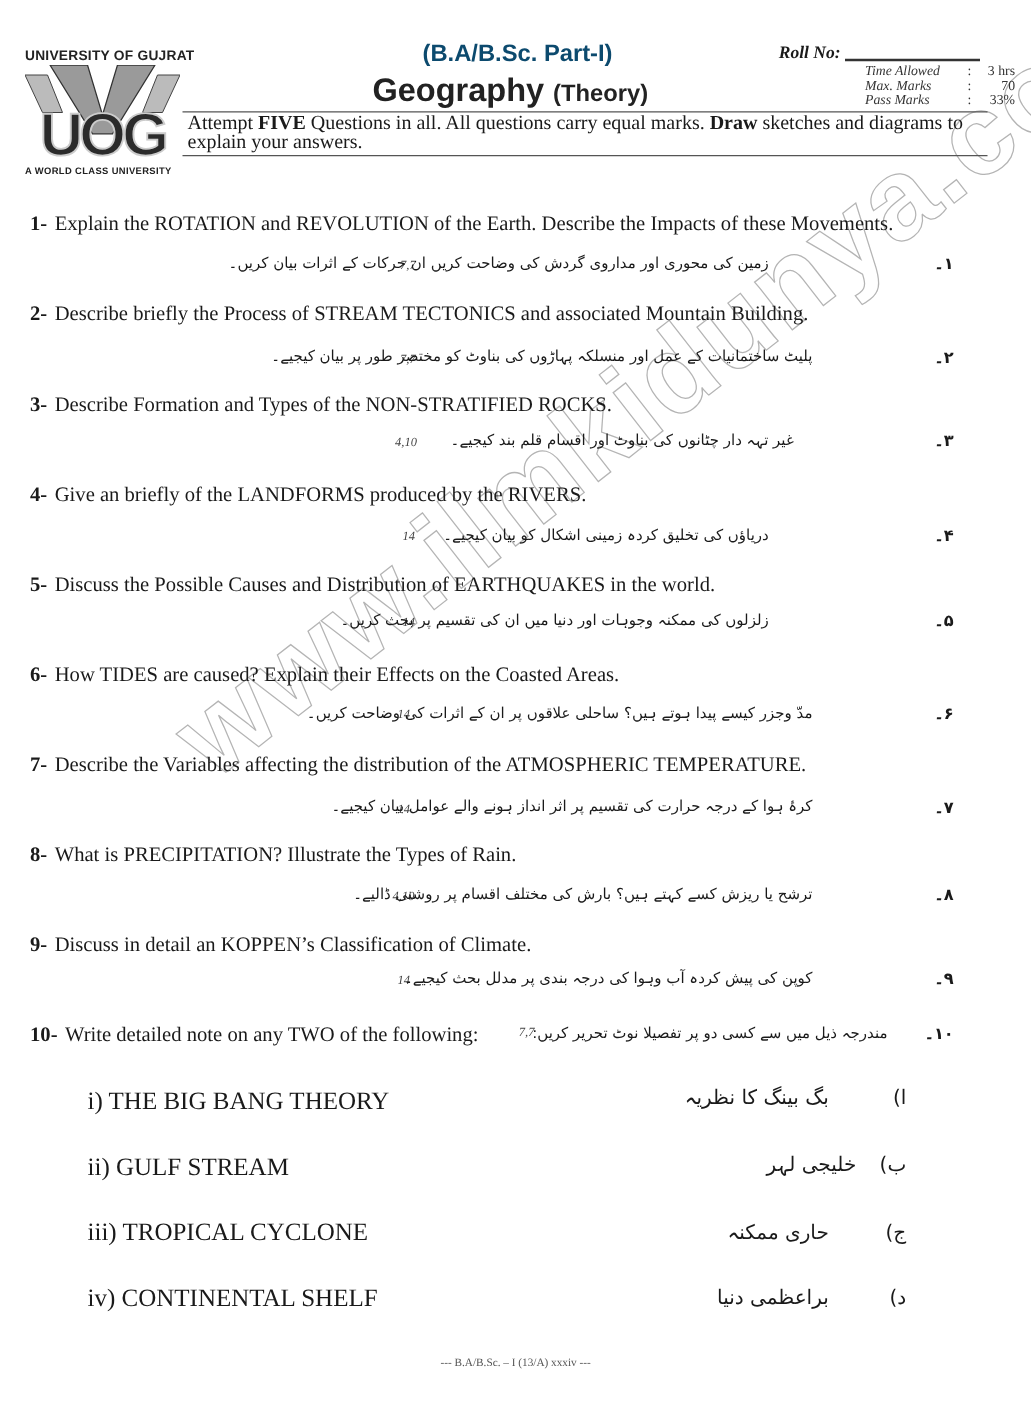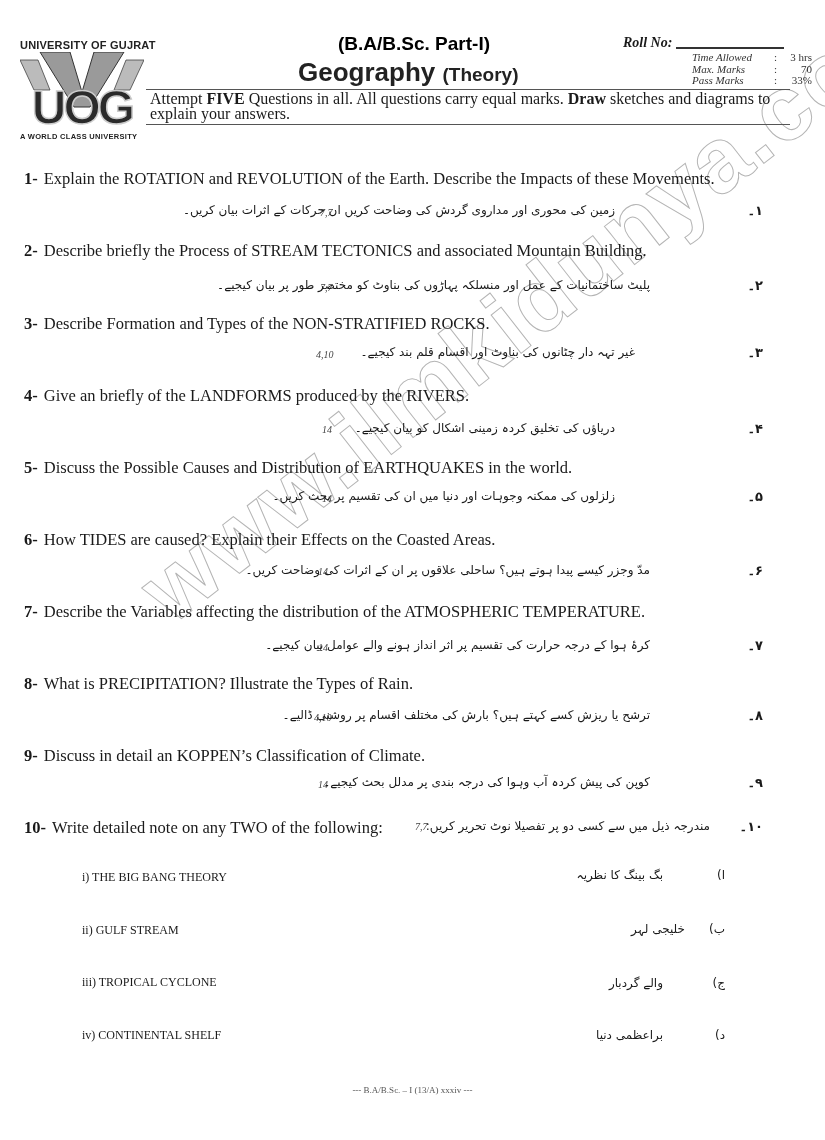--- a/index.html
+++ b/index.html
@@ -6,21 +6,21 @@
   body { width:825px; height:1140px; position:relative; overflow:hidden;
          font-family:"Liberation Serif", serif; color:#1a1a1a; }
   .abs { position:absolute; }
 
   
   .logo-top { left:20px; top:39px; font-family:"Liberation Sans", sans-serif; font-weight:bold; font-size:11px; letter-spacing:0.2px; color:#222; }
   .logo-bottom { left:20px; top:132px; font-family:"Liberation Sans", sans-serif; font-weight:bold; font-size:7.5px; letter-spacing:0.3px; color:#222; }
   .logo-mark { left:20px; top:52px; width:124px; height:74px; }
 
   
-  .subtitle { left:338px; top:33px; font-family:"Liberation Sans", sans-serif; font-weight:bold; font-size:19px; color:#000000; }
+  .subtitle { left:338px; top:33px; font-family:"Liberation Sans", sans-serif; font-weight:bold; font-size:19px; color:#0c4a6e; }
   .title { left:298px; top:57px; font-family:"Liberation Sans", sans-serif; font-weight:bold; font-size:26px; color:#222; }
   .title small { font-size:19px; }
 
   .roll { left:623px; top:35px; font-style:italic; font-weight:bold; font-size:14px; }
   .roll-line { left:676px; top:47px; width:108px; height:2px; background:#333; }
   .marks { left:692px; top:52px; font-size:11px; line-height:11.5px; color:#333; }
   .marks .row { display:flex; }
   .marks .k { width:82px;font-style:italic; }
   .marks .c { width:12px; }
   .marks .v { width:26px; text-align:right; }
@@ -28,22 +28,22 @@
   .hr1 { left:146px; top:89px; width:644px; height:1px; background:#555; }
   .hr2 { left:146px; top:124px; width:644px; height:1px; background:#555; }
   .instr { left:150px; top:92px; width:650px; font-size:16px; line-height:14.5px; }
 
   
   .q { left:24px; font-size:16.5px; white-space:nowrap; }
   .q b { font-weight:bold; margin-right:6px; }
   .urdu { direction:rtl; font-family:"DejaVu Sans", sans-serif; font-size:12px; white-space:nowrap;text-align:right; }
   .unum { direction:rtl; font-family:"DejaVu Sans", sans-serif; font-size:13px; font-weight:bold; }
   .mk { font-style:italic; font-size:10px; color:#444; }
-  .sub { left:82px; font-size:12px; }
-  .subu { direction:rtl; font-family:"DejaVu Sans", sans-serif; font-size:12px; }
+  .sub { left:70px; font-size:20px; }
+  .subu { direction:rtl; font-family:"DejaVu Sans", sans-serif; font-size:16px; }
 
   .footer { left:0; width:825px; top:1085px; text-align:center; font-size:9px; color:#555; }
 
   
   .wm { left:120px; top:560px; transform:rotate(-38deg); transform-origin:left top;
         font-family:"Liberation Sans", sans-serif; font-weight:bold; font-size:92px;
         color:transparent; -webkit-text-stroke:1px #777; white-space:nowrap; letter-spacing:2px; opacity:0.55; pointer-events:none; }
 </style>
 </head>
 <body>
@@ -143,20 +143,20 @@
 
 <div class="abs sub" style="top:870px">i) THE BIG BANG THEORY</div>
 <div class="abs subu" style="right:162px;top:868px">بگ بینگ کا نظریہ</div>
 <div class="abs subu" style="right:100px;top:868px">ا)</div>
 
 <div class="abs sub" style="top:923px">ii) GULF STREAM</div>
 <div class="abs subu" style="right:140px;top:922px">خلیجی لہر</div>
 <div class="abs subu" style="right:100px;top:922px">ب)</div>
 
 <div class="abs sub" style="top:975px">iii) TROPICAL CYCLONE</div>
-<div class="abs subu" style="right:162px;top:976px">والے گردبار</div>
+<div class="abs subu" style="right:162px;top:976px">حاری ممکنہ</div>
 <div class="abs subu" style="right:100px;top:976px">ج)</div>
 
 <div class="abs sub" style="top:1028px">iv) CONTINENTAL SHELF</div>
 <div class="abs subu" style="right:162px;top:1028px">براعظمی دنیا</div>
 <div class="abs subu" style="right:100px;top:1028px">د)</div>
 
 <div class="abs footer">--- B.A/B.Sc. – I (13/A) xxxiv ---</div>
 
 </body></html>

